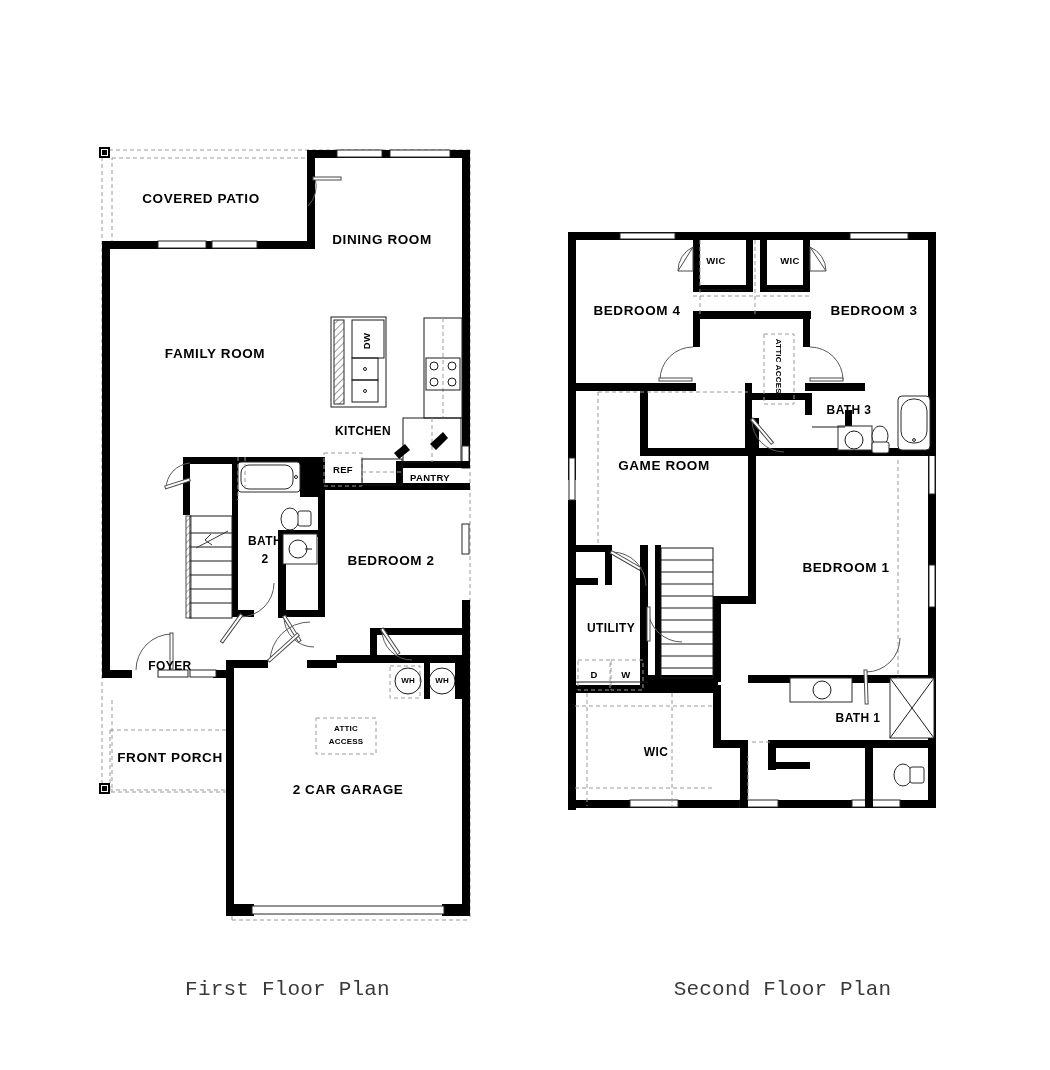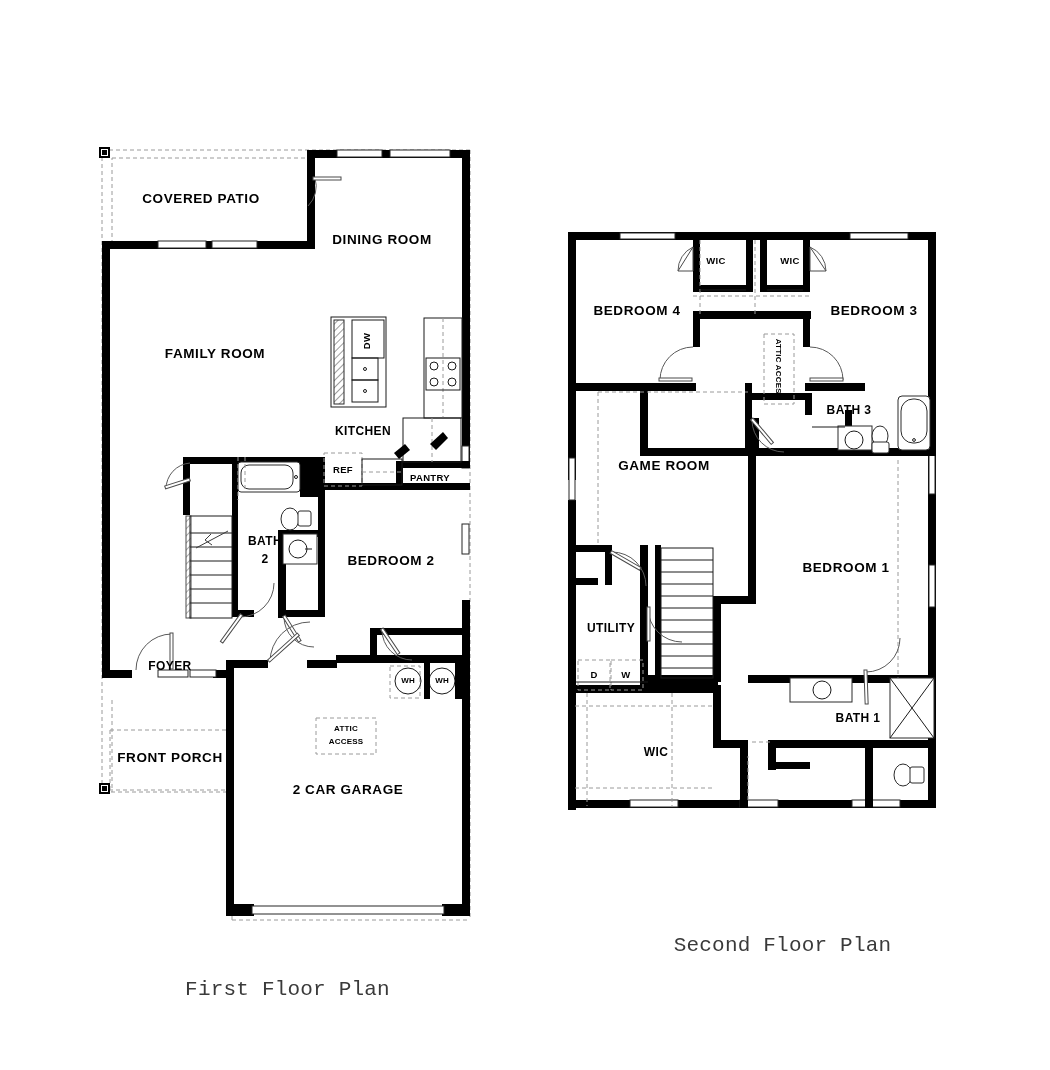--- a/index.html
+++ b/index.html
@@ -23,21 +23,21 @@
   .plan-caption {
     position: absolute;
     font-family: Liberation Mono, monospace;
     font-size: 21px;
     font-weight: 400;
     color: #3a3a3a;
     letter-spacing: 0.2px;
     white-space: nowrap;
   }
   #caption-first  { left: 0px;   top: 978px; width: 575px; text-align: center; }
-  #caption-second { left: 555px; top: 934px; width: 455px; text-align: center; }
+  #caption-second { left: 555px; top: 978px; width: 455px; text-align: center; }
 
   
   .wall      { fill: #000000; }
   .thinline  { stroke: #1a1a1a; stroke-width: 1; fill: none; }
   .thinline2 { stroke: #3c3c3c; stroke-width: 1; fill: none; }
   .dash-fine { stroke: #9a9a9a; stroke-width: 1; fill: none; stroke-dasharray: 4 3; }
   .doorarc   { stroke: #5a5a5a; stroke-width: 1; fill: none; }
   .doorleaf  { stroke: #4a4a4a; stroke-width: 1; fill: #ffffff; }
   .fixture   { stroke: #2a2a2a; stroke-width: 1; fill: #ffffff; }
   .winfill   { fill: #ffffff; stroke: #262626; stroke-width: 1; }

